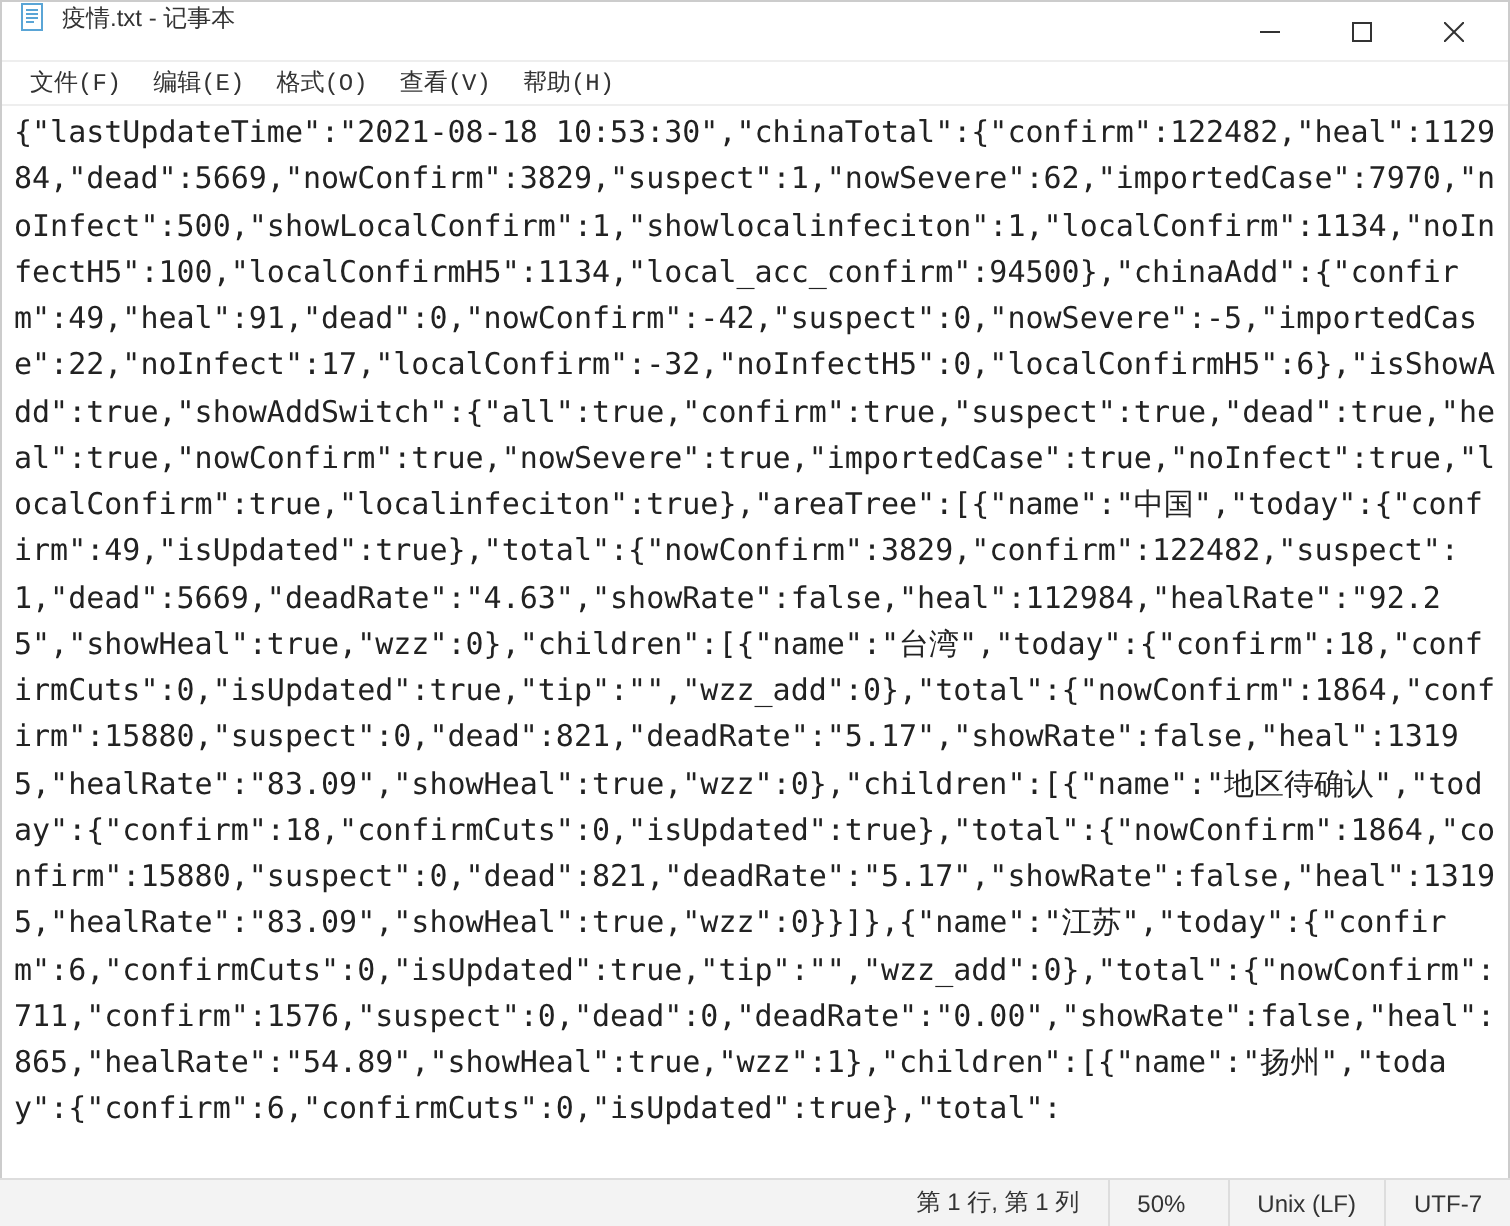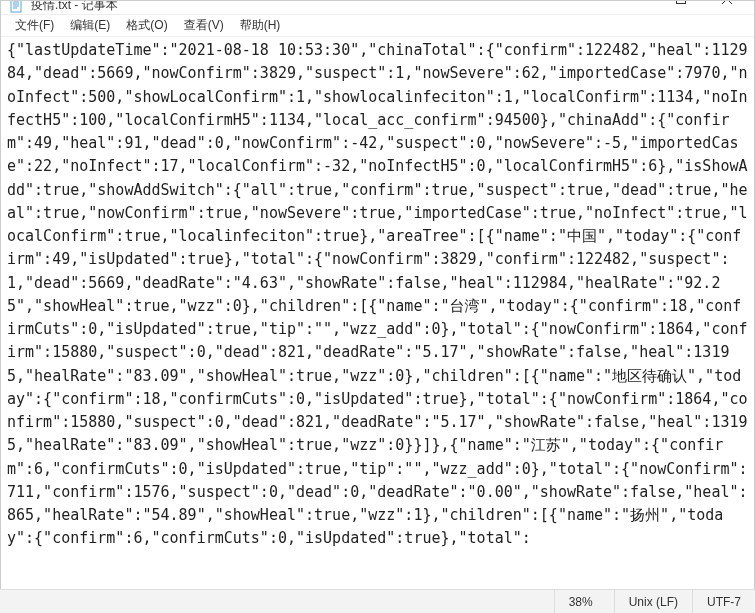--- a/index.html
+++ b/index.html
@@ -6,24 +6,24 @@
     body {
       font-family: "Microsoft YaHei", "SimSun", Arial, sans-serif;
       font-size: 12px;
       background: #fff;
       width: 755px;
       height: 613px;
       overflow: hidden;
       border: 1px solid #ccc;
     }
     .titlebar {
-      height: 14px;
+      height: 30px;
       background: #fff;
       display: flex;
-      align-items: flex-end;
+      align-items: flex-start;
       padding: 0 4px 0 8px;
       border-bottom: 1px solid #eee;
     }
     .titlebar-icon {
       width: 16px; height: 16px;
       margin-right: 6px;
       display: inline-flex;
       align-items: center;
       justify-content: center;
     }
@@ -44,20 +44,21 @@
       color: #666;
     }
     .menubar {
       height: 22px;
       display: flex;
       align-items: center;
       padding: 0 6px;
       border-bottom: 1px solid #eee;
       font-size: 12px;
       color: #333;
+      font-family: Liberation Mono, monospace;
     }
     .menu-item {
       padding: 2px 8px;
       cursor: default;
     }
     .content {
       padding: 2px 6px;
       font-family: "Microsoft YaHei", Consolas, monospace;
       font-size: 15px;
       line-height: 1.55;
@@ -130,16 +131,17 @@
   <span class="menu-item">编辑(E)</span>
   <span class="menu-item">格式(O)</span>
   <span class="menu-item">查看(V)</span>
   <span class="menu-item">帮助(H)</span>
 </div>
 
 <div class="content">{"lastUpdateTime":"2021-08-18 10:53:30","chinaTotal":{"confirm":122482,"heal":112984,"dead":5669,"nowConfirm":3829,"suspect":1,"nowSevere":62,"importedCase":7970,"noInfect":500,"showLocalConfirm":1,"showlocalinfeciton":1,"localConfirm":1134,"noInfectH5":100,"localConfirmH5":1134,"local_acc_confirm":94500},"chinaAdd":{"confirm":49,"heal":91,"dead":0,"nowConfirm":-42,"suspect":0,"nowSevere":-5,"importedCase":22,"noInfect":17,"localConfirm":-32,"noInfectH5":0,"localConfirmH5":6},"isShowAdd":true,"showAddSwitch":{"all":true,"confirm":true,"suspect":true,"dead":true,"heal":true,"nowConfirm":true,"nowSevere":true,"importedCase":true,"noInfect":true,"localConfirm":true,"localinfeciton":true},"areaTree":[{"name":"中国","today":{"confirm":49,"isUpdated":true},"total":{"nowConfirm":3829,"confirm":122482,"suspect":1,"dead":5669,"deadRate":"4.63","showRate":false,"heal":112984,"healRate":"92.25","showHeal":true,"wzz":0},"children":[{"name":"台湾","today":{"confirm":18,"confirmCuts":0,"isUpdated":true,"tip":"","wzz_add":0},"total":{"nowConfirm":1864,"confirm":15880,"suspect":0,"dead":821,"deadRate":"5.17","showRate":false,"heal":13195,"healRate":"83.09","showHeal":true,"wzz":0},"children":[{"name":"地区待确认","today":{"confirm":18,"confirmCuts":0,"isUpdated":true},"total":{"nowConfirm":1864,"confirm":15880,"suspect":0,"dead":821,"deadRate":"5.17","showRate":false,"heal":13195,"healRate":"83.09","showHeal":true,"wzz":0}}]},{"name":"江苏","today":{"confirm":6,"confirmCuts":0,"isUpdated":true,"tip":"","wzz_add":0},"total":{"nowConfirm":711,"confirm":1576,"suspect":0,"dead":0,"deadRate":"0.00","showRate":false,"heal":865,"healRate":"54.89","showHeal":true,"wzz":1},"children":[{"name":"扬州","today":{"confirm":6,"confirmCuts":0,"isUpdated":true},"total":</div>
 
 <div class="statusbar">
   <div class="status-spacer"></div>
-  <div class="status-cell">38%</div>
+  <div class="status-cell first">第 1 行, 第 1 列</div>
+  <div class="status-cell">50%</div>
   <div class="status-cell">Unix (LF)</div>
   <div class="status-cell">UTF-7</div>
 </div>
 
 </body></html>

